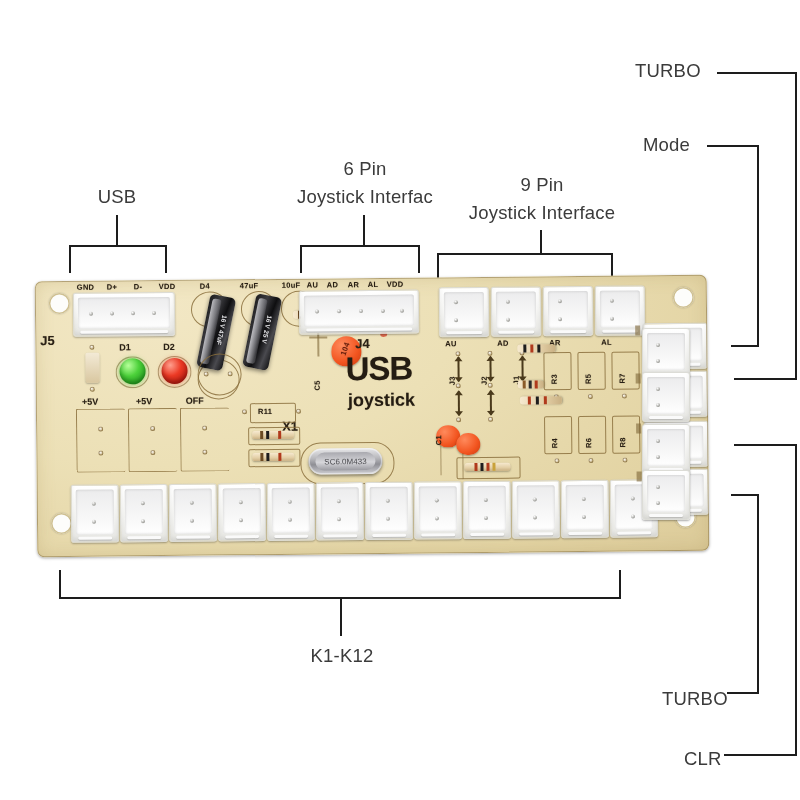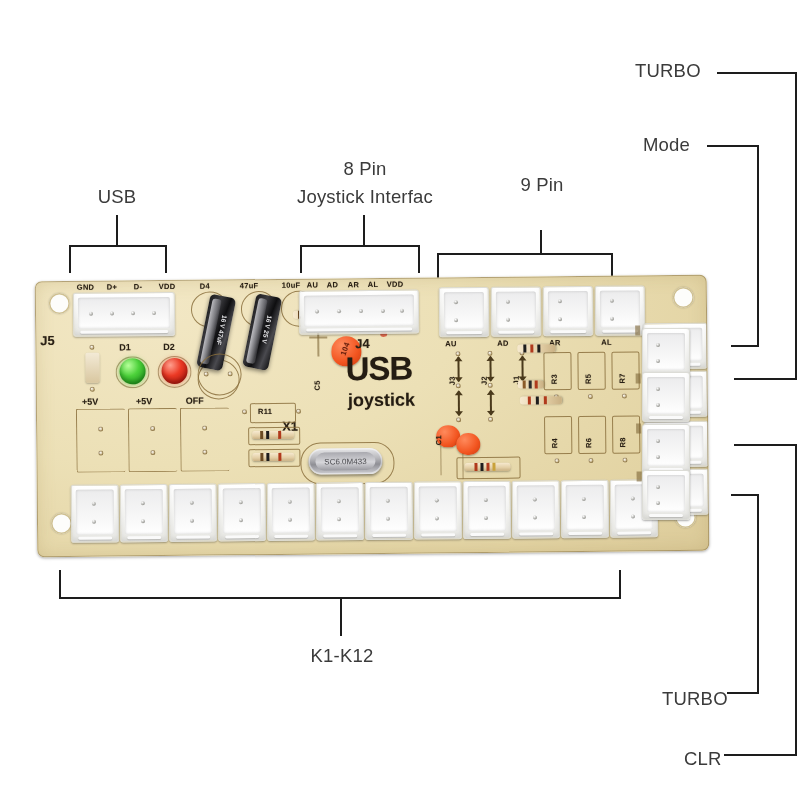--- a/index.html
+++ b/index.html
@@ -153,24 +153,25 @@
 
 <div id="stage">
 
   <div class="lbl big" style="left:623px;top:60px;">TURBO</div>
   <div class="lbl big" style="left:631px;top:134px;">Mode</div>
   <div class="lbl big" style="left:650px;top:688px;">TURBO</div>
   <div class="lbl big" style="left:672px;top:748px;">CLR</div>
 
   <div class="lbl big ctr" style="left:105px;top:186px;">USB</div>
 
-  <div class="lbl big ctr" style="left:353px;top:158px;">8 Pin</div>
+  <div class="lbl big ctr" style="left:353px;top:158px;">6 Pin</div>
   <div class="lbl big ctr" style="left:353px;top:186px;">Joystick Interfac</div>
 
   <div class="lbl big ctr" style="left:530px;top:174px;">9 Pin</div>
+  <div class="lbl big ctr" style="left:530px;top:202px;">Joystick Interface</div>
 
   <div class="lbl big ctr" style="left:330px;top:645px;">K1-K12</div>
 
   <div class="ln v" style="left:104px;top:215px;height:31px;"></div>
   <div class="ln h" style="left:57px;top:245px;width:98px;"></div>
   <div class="ln v" style="left:57px;top:245px;height:28px;"></div>
   <div class="ln v" style="left:153px;top:245px;height:28px;"></div>
 
   <div class="ln v" style="left:351px;top:215px;height:31px;"></div>
   <div class="ln h" style="left:288px;top:245px;width:120px;"></div>

